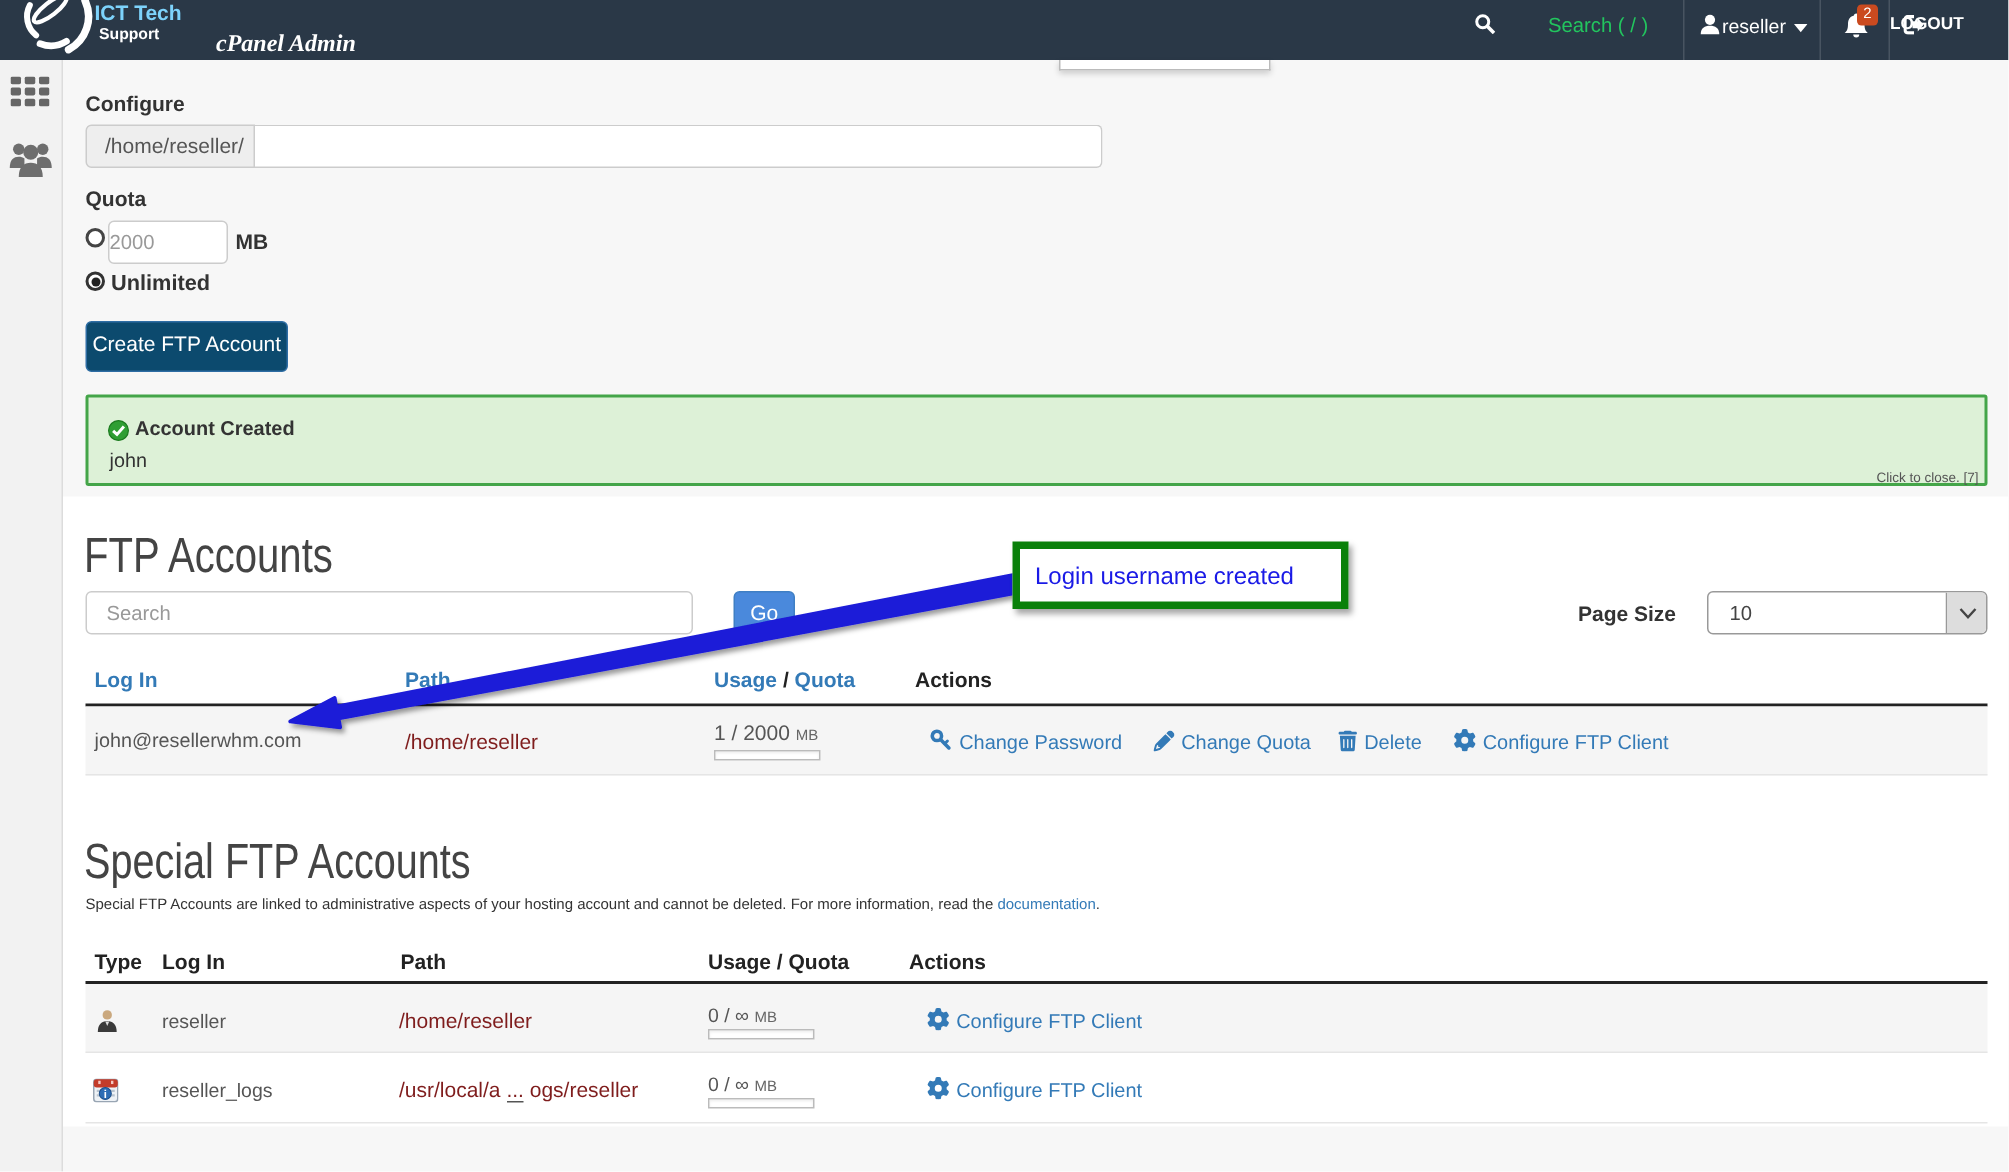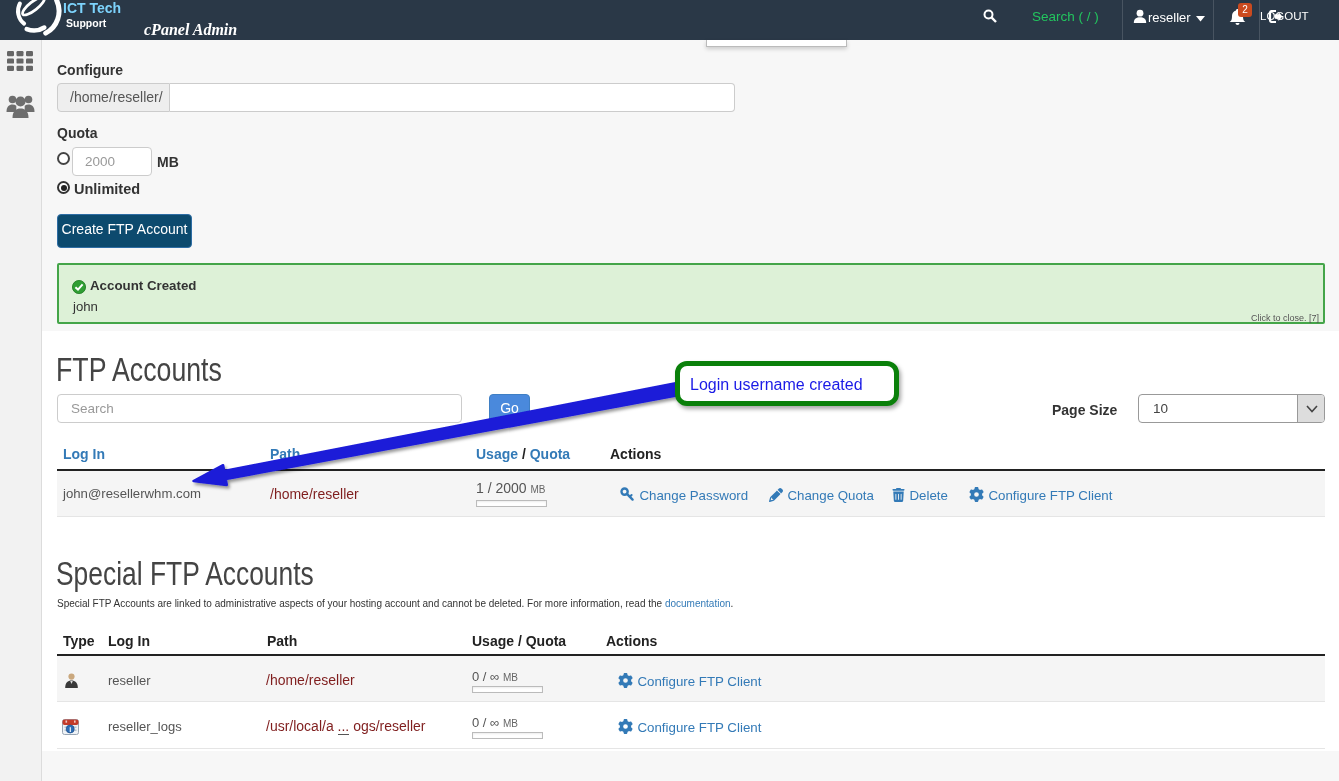--- a/index.html
+++ b/index.html
@@ -59,21 +59,21 @@
   <svg class="abs" style="left:1229px; top:8px;" width="17" height="18" viewBox="0 0 17 18">
     <path d="M8.5,1 C9.4,1 10,1.6 10,2.4 C12.5,3 14,5 14,8 C14,12 15,13 16.3,14 L0.7,14 C2,13 3,12 3,8 C3,5 4.5,3 7,2.4 C7,1.6 7.6,1 8.5,1 Z" fill="#fff"></path>
     <path d="M6.5,15 a2 2 0 0 0 4 0 Z" fill="#fff"></path>
   </svg>
   <div class="abs" style="left:1238px; top:3px; width:14px; height:14px; background:#ca4a1f; border-radius:3px; color:#fff; font-size:10px; text-align:center; line-height:14px;">2</div>
 
   <svg class="abs" style="left:1269px; top:10px;" width="14" height="13" viewBox="0 0 14 13">
     <path d="M7,1 L3,1 C1.9,1 1,1.9 1,3 L1,10 C1,11.1 1.9,12 3,12 L7,12" fill="none" stroke="#fff" stroke-width="2.2"></path>
     <polygon points="6,4.2 9.5,4.2 9.5,2 13.4,6.5 9.5,11 9.5,8.8 6,8.8" fill="#fff"></polygon>
   </svg>
-  <div class="abs" style="left:1260px; top:10px; color:#fff; font-size:11.5px; font-weight:normal;text-align:right;">LOGOUT</div>
+  <div class="abs" style="left:1260px; top:10px; color:#fff; font-size:11.5px; font-weight:bold;text-align:right;">LOGOUT</div>
 </div>
 
 <div id="side">
   <svg class="abs" style="left:7px; top:11px;" width="26" height="20" viewBox="0 0 26 20">
     <g fill="#666">
       <rect x="0" y="0" width="7" height="5.2" rx="1.2"></rect>
         <rect x="9.5" y="0" width="7" height="5.2" rx="1.2"></rect>
         <rect x="19" y="0" width="7" height="5.2" rx="1.2"></rect>
       <rect x="0" y="7.4" width="7" height="5.2" rx="1.2"></rect>
         <rect x="9.5" y="7.4" width="7" height="5.2" rx="1.2"></rect>
@@ -99,21 +99,21 @@
 
 <div id="panel"></div>
 
 <div class="abs" style="left:57px; top:61px;"><label class="b">Configure</label></div>
 <div class="abs" style="left:57px; top:83px; width:678px; height:29px;">
   <div class="abs" style="left:0; top:0; width:113px; height:29px; background:#eee; border:1px solid #ccc; border-radius:4px 0 0 4px; font-size:14px; color:#555; line-height:27px; padding-left:12px;">/home/reseller/</div>
   <div class="abs" style="left:113px; top:0; width:565px; height:29px; background:#fff; border:1px solid #ccc; border-left:none; border-radius:0 4px 4px 0;"></div>
 </div>
 <div class="abs" style="left:57px; top:124px;"><label class="b">Quota</label></div>
 <div class="abs" style="left:57px; top:152px; width:13px; height:13px; border:2px solid #444; border-radius:50%; background:#fff;"></div>
-<div class="abs" style="left:72px; top:147px; width:80px; height:29px; background:#fff; border:1px solid #ccc; border-radius:4px; font-size:13.5px; color:#999; line-height:27px; padding-left:12px;">2000</div>
+<div class="abs" style="left:72px; top:147px; width:80px; height:29px; background:#fff; border:1px solid #ccc; border-radius:4px; font-size:13.5px; color:#999; line-height:27px; ">2000</div>
 <div class="abs" style="left:157px; top:153px;"><label class="b" style="font-size:14px;">MB</label></div>
 <div class="abs" style="left:57px; top:181px; width:13px; height:13px; border:2px solid #333; border-radius:50%; background:#fff;">
   <div class="abs" style="left:1.5px; top:1.5px; width:6px; height:6px; background:#222; border-radius:50%;"></div>
 </div>
 <div class="abs" style="left:74px; top:180px;"><label class="b" style="font-size:14.5px;text-align:center;">Unlimited</label></div>
 <div class="abs" style="left:57px; top:214px; width:135px; height:34px; background:#0c4a6e; border:1px solid #2e6da4; border-radius:4px; color:#fff; font-size:14px; text-align:center; line-height:28px;">Create FTP Account</div>
 
 <div class="abs" style="left:57px; top:263px; width:1268px; height:61px; background:#ddf1d7; border:2px solid #44a549; border-radius:2px;">
   <svg class="abs" style="left:13px; top:15px;" width="14" height="14" viewBox="0 0 14 14">
     <circle cx="7" cy="7" r="6.6" fill="#2f9e33"></circle>
@@ -229,15 +229,15 @@
 </div>
 
 <svg class="abs" style="left:0; top:0;" width="1339" height="781" viewBox="0 0 1339 781" pointer-events="none">
   <defs>
       <filter id="ash" x="-20%" y="-20%" width="140%" height="140%">
         <feDropShadow dx="2" dy="2.5" stdDeviation="1.6" flood-color="#000" flood-opacity="0.4"></feDropShadow>
       </filter>
     </defs>
   <polygon points="676.9,383.1 224.2,471.1 223.1,465.2 193.5,481.0 226.8,484.9 225.7,479.0 679.1,394.9" fill="#1b1bd8" stroke="#1b1bd8" stroke-width="2.5" stroke-linejoin="round" filter="url(#ash)"></polygon>
 </svg>
-<div class="abs" style="left:675px; top:361px; width:224px; height:45px; background:#fff; border:5px solid #0a800a; border-radius:12px; box-shadow:2px 3px 4px rgba(0,0,0,0.35);">
+<div class="abs" style="left:675px; top:361px; width:224px; height:45px; background:#fff; border:5px solid #0a800a; border-radius:0; box-shadow:2px 3px 4px rgba(0,0,0,0.35);">
   <div class="abs" style="left:10px; top:10px; font-size:16px; color:#1a1ae6;">Login username created</div>
 </div>
 
 </body></html>

